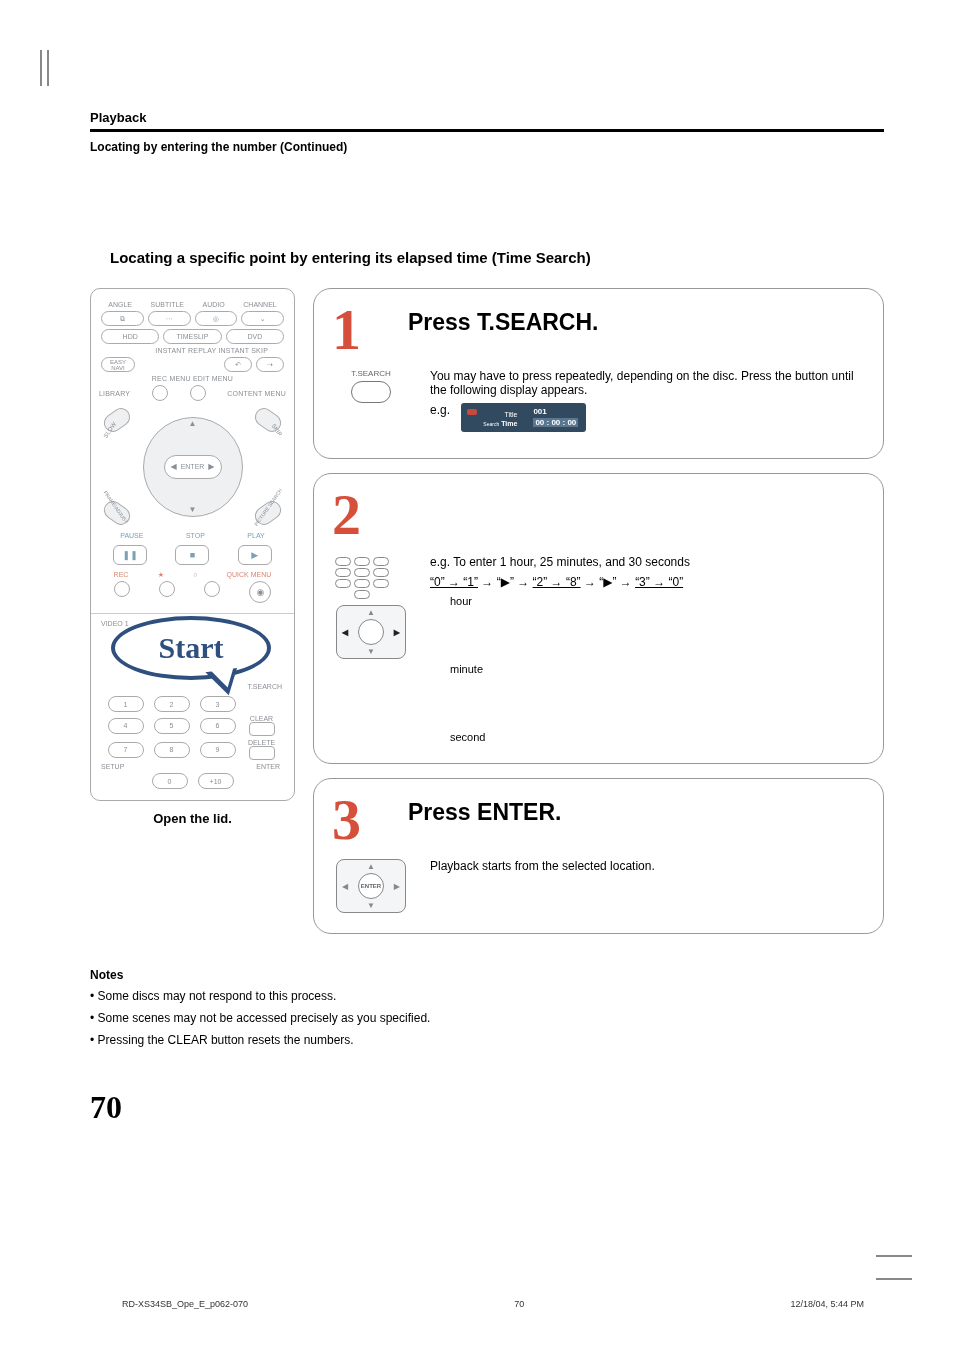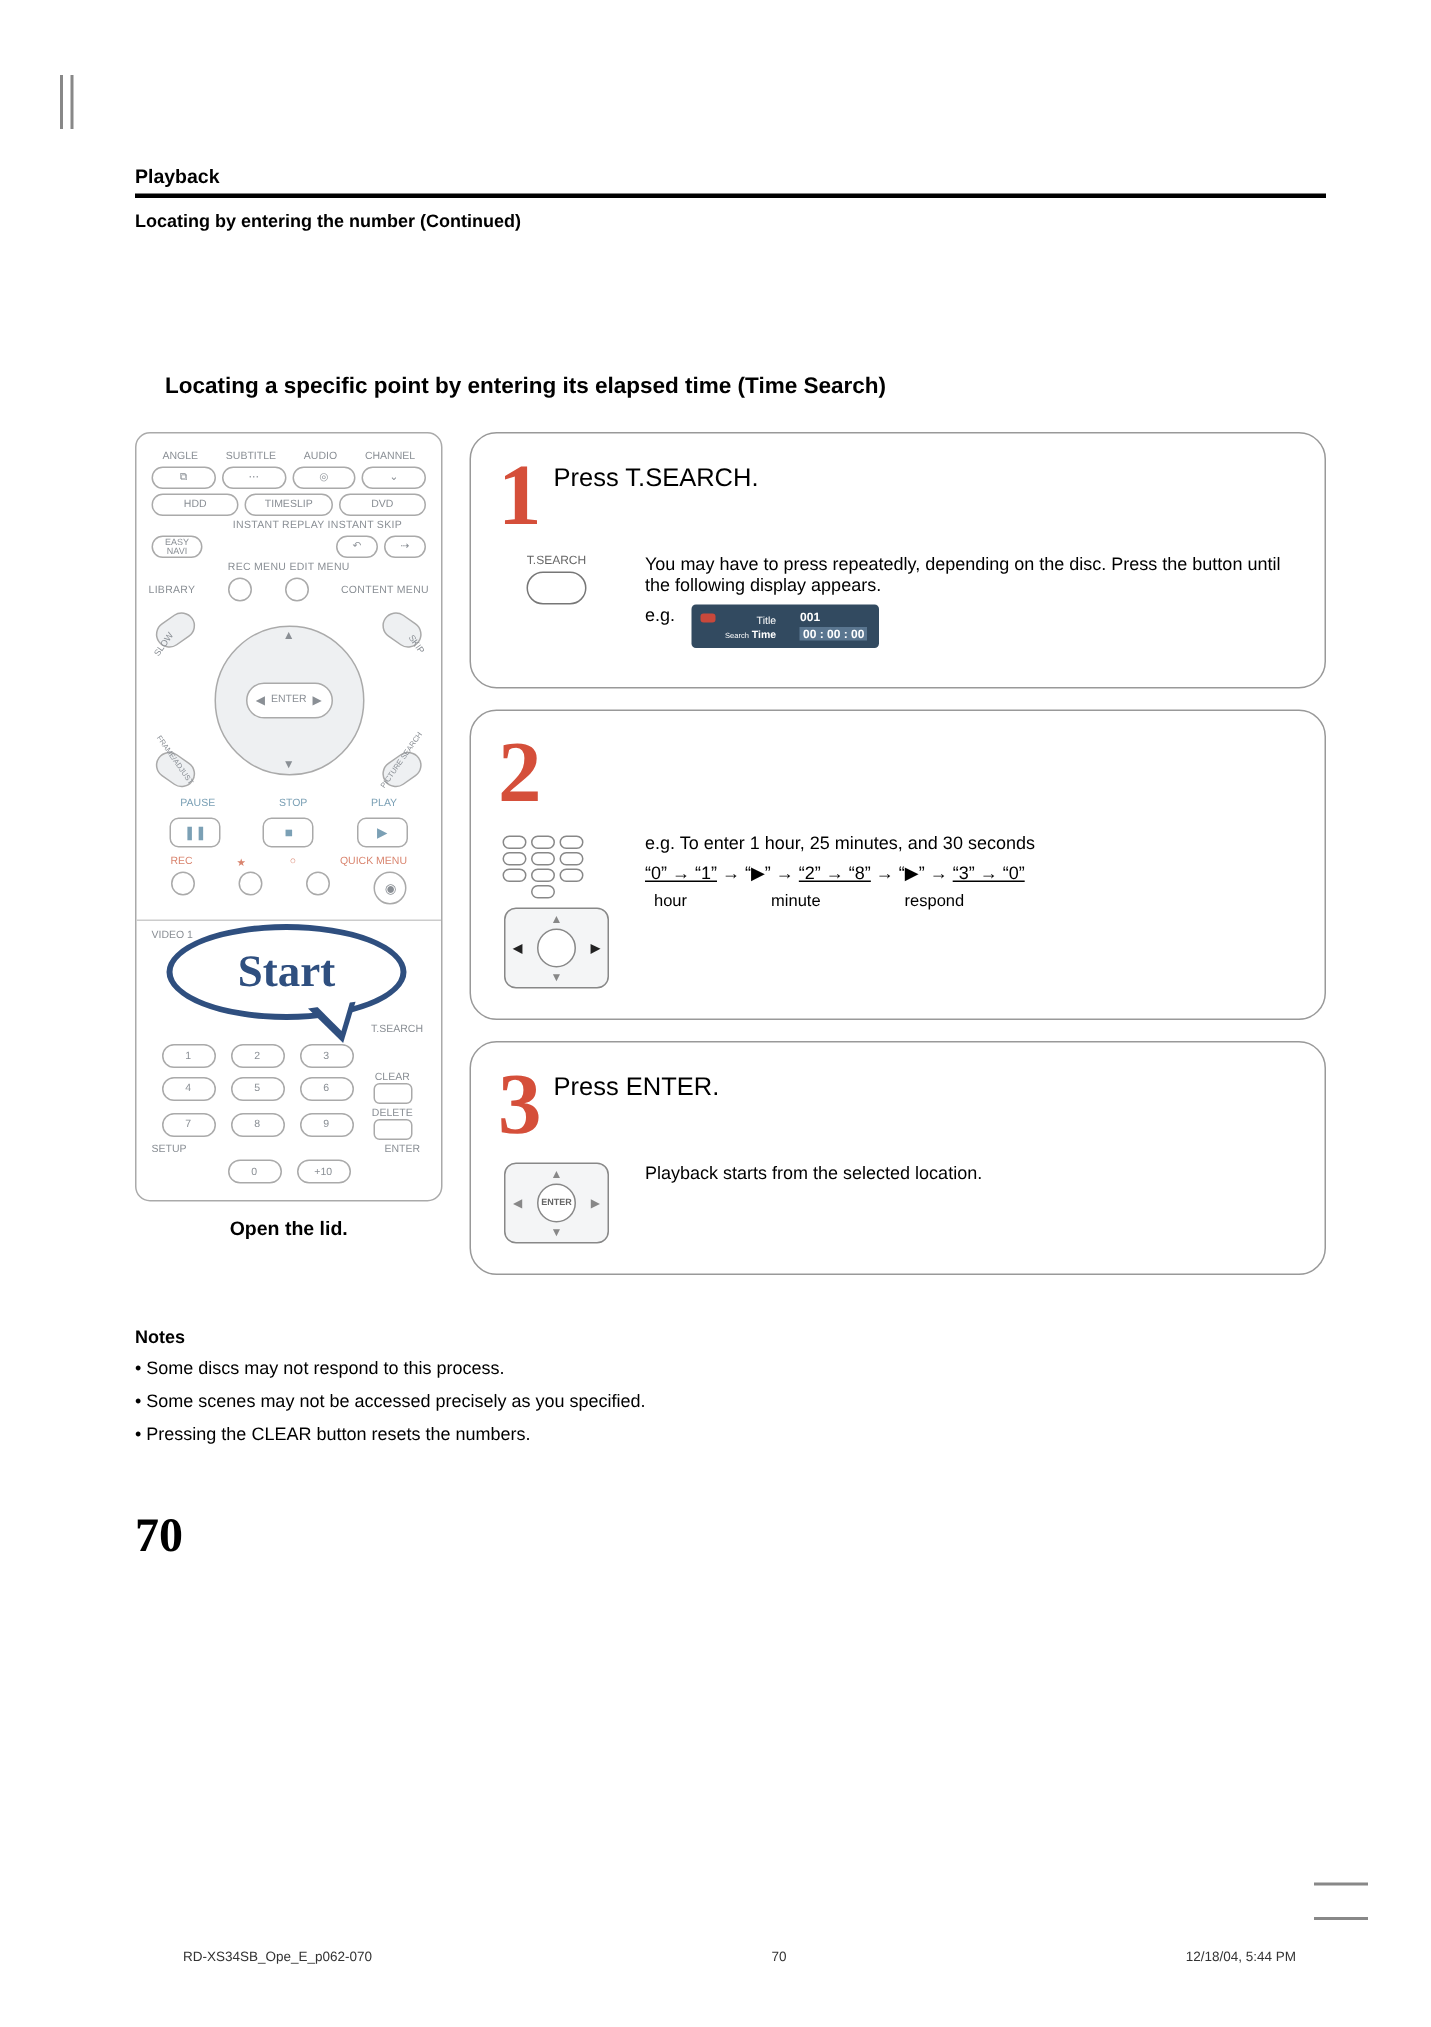--- a/index.html
+++ b/index.html
@@ -66,21 +66,21 @@
   .start-oval { width:160px; height:64px; background:#fff; border:4px solid #2f4f7f; border-radius:50%; display:flex; align-items:center; justify-content:center; font-family:'Times New Roman',serif; font-size:30px; font-weight:bold; color:#2f4f7f;}
   .start-tail { width:0; height:0; border-left:20px solid transparent; border-right:12px solid transparent; border-top:26px solid #2f4f7f; position:absolute; left:96px; top:54px; transform:rotate(-8deg);}
   .start-tail::after{ content:""; position:absolute; top:-28px; left:-15px; width:0; height:0; border-left:15px solid transparent; border-right:9px solid transparent; border-top:20px solid #fff;}
   .open-lid { text-align:center; font-weight:bold; font-size:13px; margin-top:10px;}
 
   
   .steps { flex:1; }
   .step-block { border:1px solid #999; border-radius:18px; padding:14px 20px 20px 18px; margin-bottom:14px; position:relative;}
   .step-head { display:flex; align-items:flex-start; gap:8px; }
   .step-num { font-family:'Times New Roman',serif; font-size:58px; font-weight:bold; color:#d54f3a; line-height:0.8; margin-top:4px;}
-  .step-title { font-weight:normal; font-size:17px; margin-top:6px; }
+  .step-title { font-weight:bold; font-size:23px; margin-top:6px;margin-left:39px; }
   .step-title .arrow { font-family:Arial; }
   .step-body { display:flex; gap:20px; margin-top:16px; align-items:flex-start; font-size:12px;}
   .step-icon-col { width:78px; flex-shrink:0; text-align:center; font-size:8px; color:#666; }
   .step-icon-col .lbl { margin-bottom:3px;}
   .step-icon-col .btn-oval { width:40px; height:22px; border:1px solid #777; border-radius:11px; margin:0 auto;}
   .step-text-col { flex:1; }
   .step-text-col p { margin-bottom:6px; }
   .osd { display:inline-block; background:#324a60; color:#fff; font-size:8px; padding:4px 8px 4px 22px; border-radius:3px; position:relative; line-height:1.3;}
   .osd::before{ content:""; position:absolute; left:6px; top:6px; width:10px; height:6px; background:#c9483b; border-radius:2px;}
   .osd .hl { background:#5a7690; padding:0 2px;}
@@ -98,21 +98,21 @@
   .dpad-svg .outer{ position:absolute; inset:0; border:1px solid #888; border-radius:8px; background:#f4f5f6;}
   .dpad-svg .center{ position:absolute; left:50%; top:50%; transform:translate(-50%,-50%); width:26px; height:26px; border:1px solid #888; border-radius:50%; background:#fff; display:flex; align-items:center; justify-content:center; font-size:6px;}
   .dpad-svg .tri{ position:absolute; font-size:8px; color:#888;}
   .dpad-svg .tri.l{ left:6px; top:50%; transform:translateY(-50%);}
   .dpad-svg .tri.r{ right:6px; top:50%; transform:translateY(-50%);}
   .dpad-svg .tri.u{ top:3px; left:50%; transform:translateX(-50%);}
   .dpad-svg .tri.d{ bottom:3px; left:50%; transform:translateX(-50%);}
   .dpad-svg.highlight .tri.l, .dpad-svg.highlight .tri.r { color:#222; font-weight:bold;}
 
   .underline { text-decoration:underline;}
-  .seq-labels { display:flex; gap:56px; margin-left:6px; font-size:11px;}
+  .seq-labels { display:flex; gap:56px; margin-left:20px; font-size:11px;flex-direction:column;}
 
   
   .notes { margin-top:20px; font-size:12px;}
   .notes-head { font-weight:bold; font-size:12px; margin-bottom:6px;}
   .notes ul { list-style:none; padding:0;}
   .notes li { padding-left:10px; text-indent:-10px; margin:6px 0; line-height:1.35;}
   .notes li::before { content:"• "; }
 
   .page-num { font-family:'Times New Roman',serif; font-size:32px; font-weight:bold; margin-top:40px;}
   .footer { position:absolute; bottom:42px; left:122px; right:90px; display:flex; justify-content:space-between; font-size:9px; color:#333;}
@@ -343,21 +343,21 @@
           </div>
         </div>
         <div class="step-text-col">
           <p>e.g. To enter 1 hour, 25 minutes, and 30 seconds</p>
           <p>
             <span class="underline">“0” → “1”</span> → “▶” → <span class="underline">“2” → “8”</span> → “▶” → <span class="underline">“3” → “0”</span>
           </p>
           <div class="seq-labels">
             <span>hour</span>
             <span>minute</span>
-            <span>respond</span>
+            <span>second</span>
           </div>
         </div>
       </div>
     </div>
 
     <div class="step-block">
       <div class="step-head">
         <div class="step-num">3</div>
         <div class="step-title">Press ENTER.</div>
       </div>

